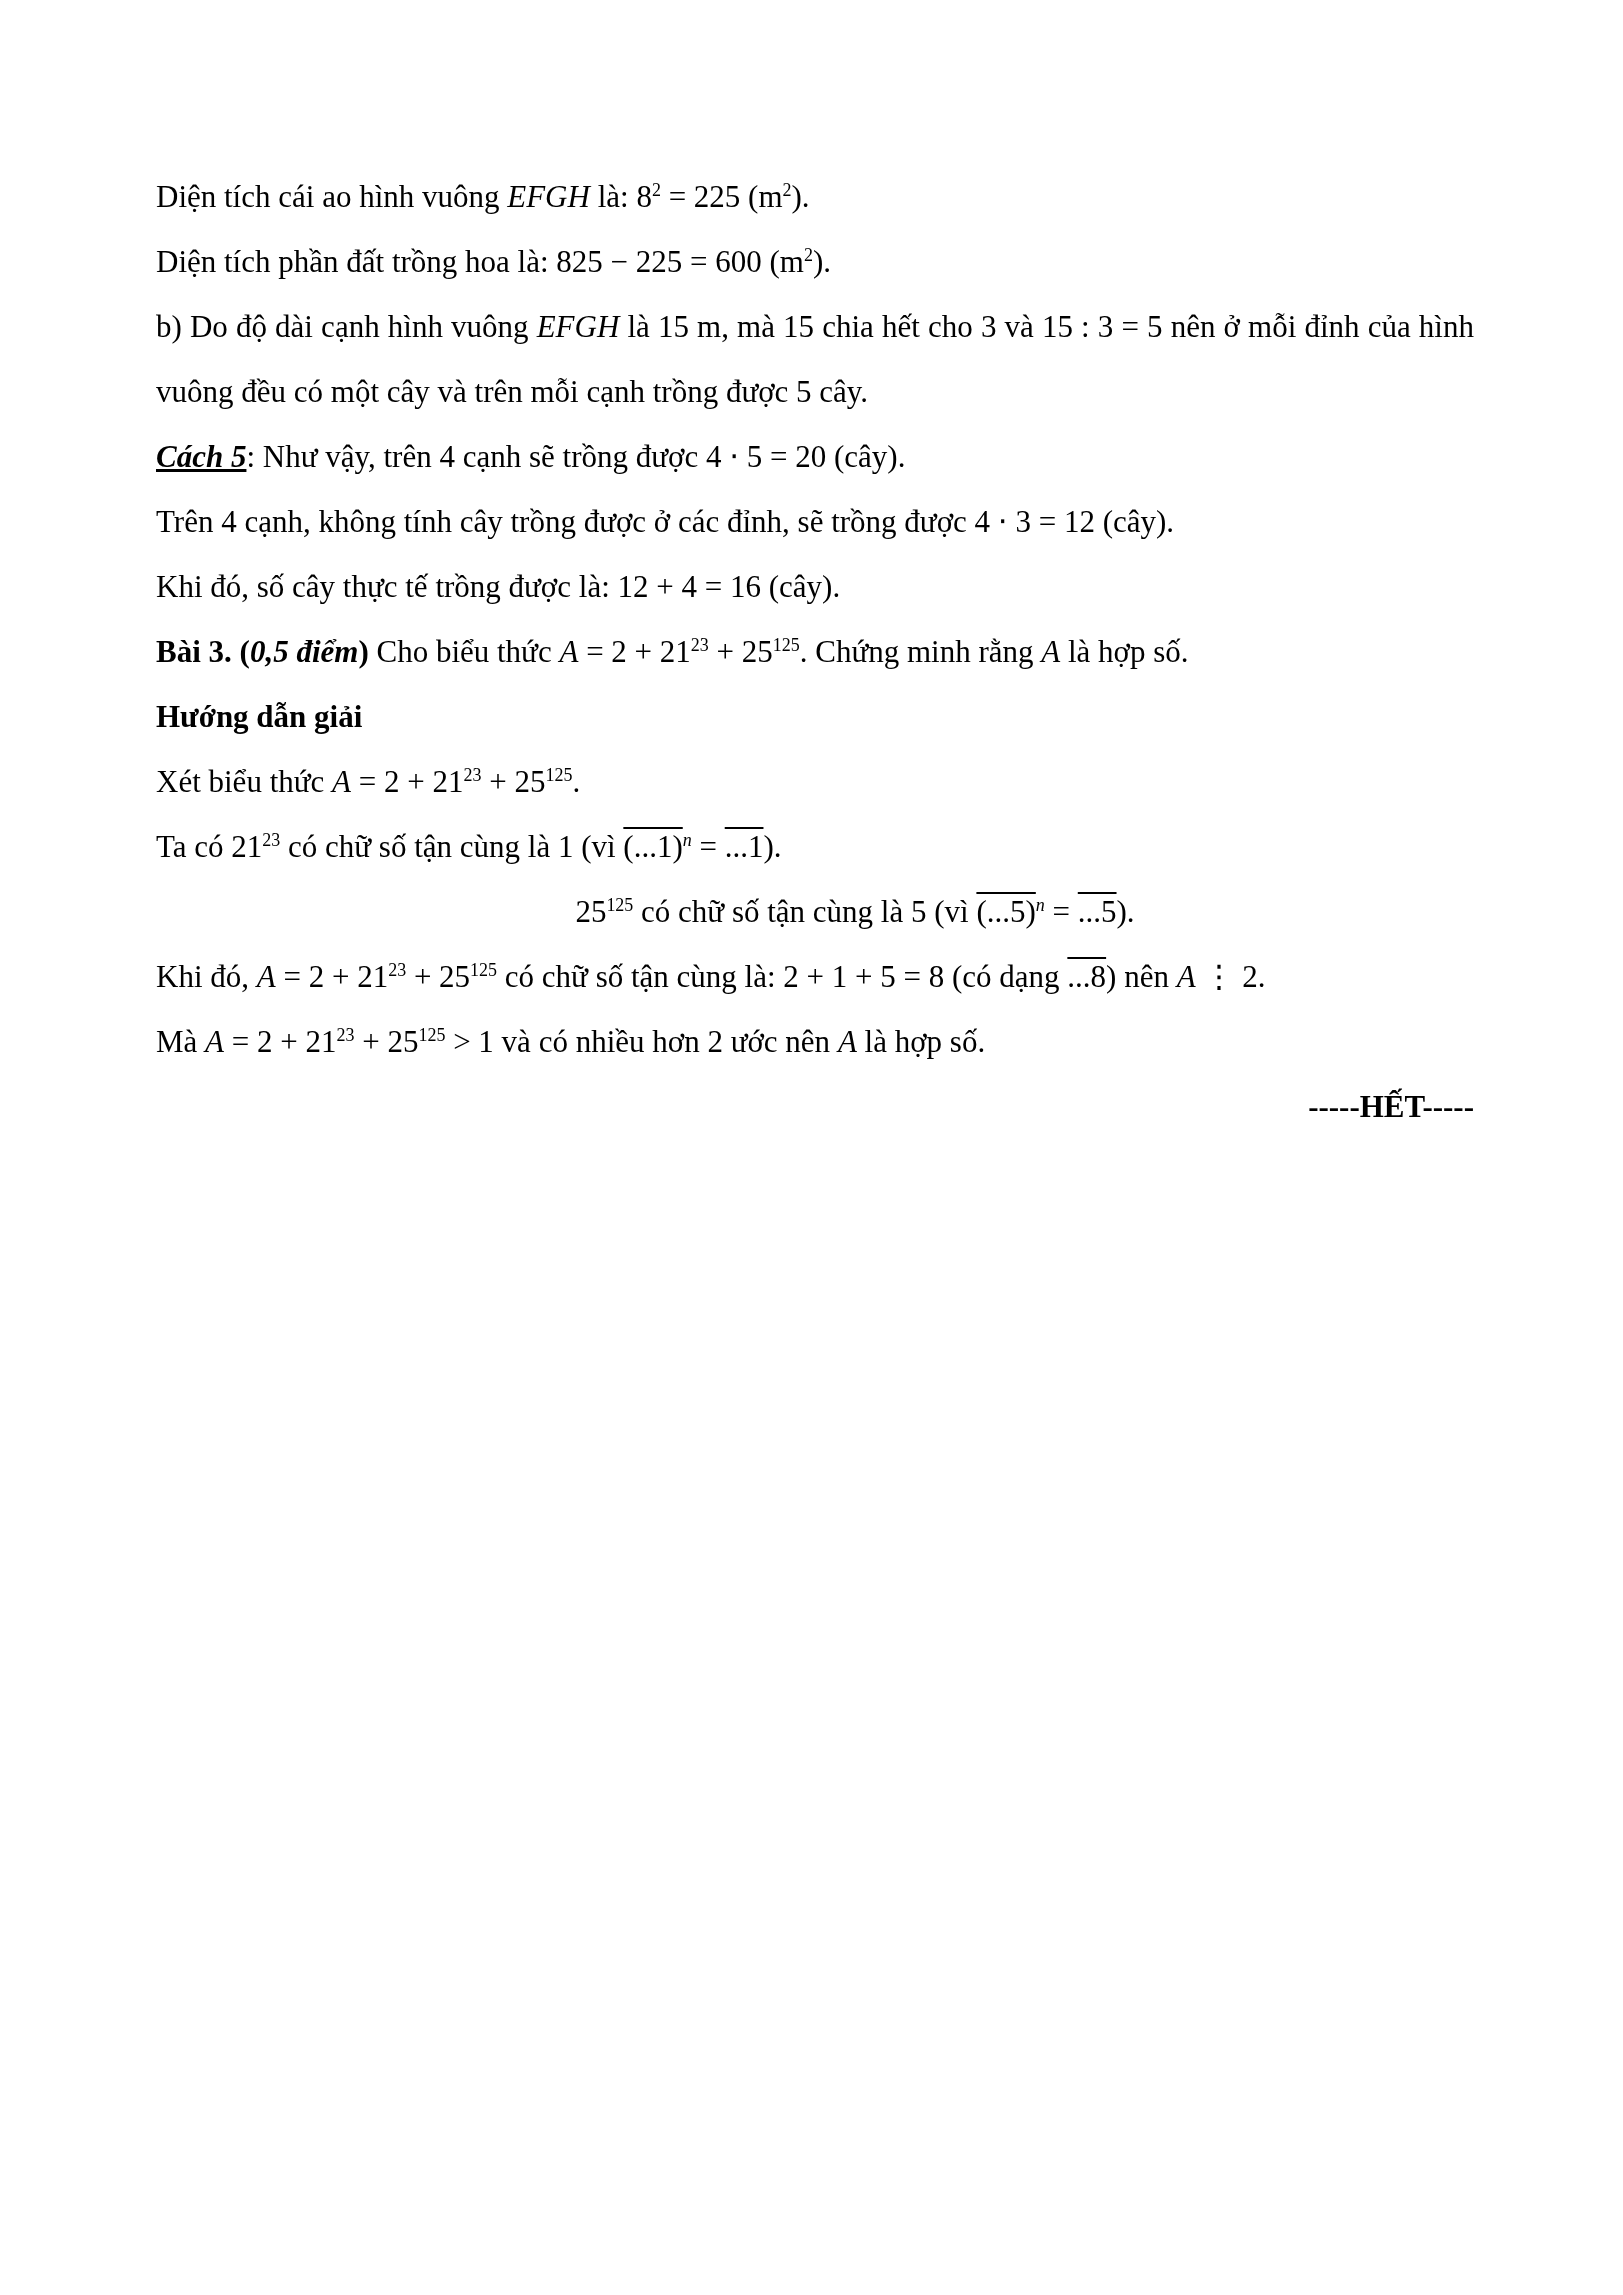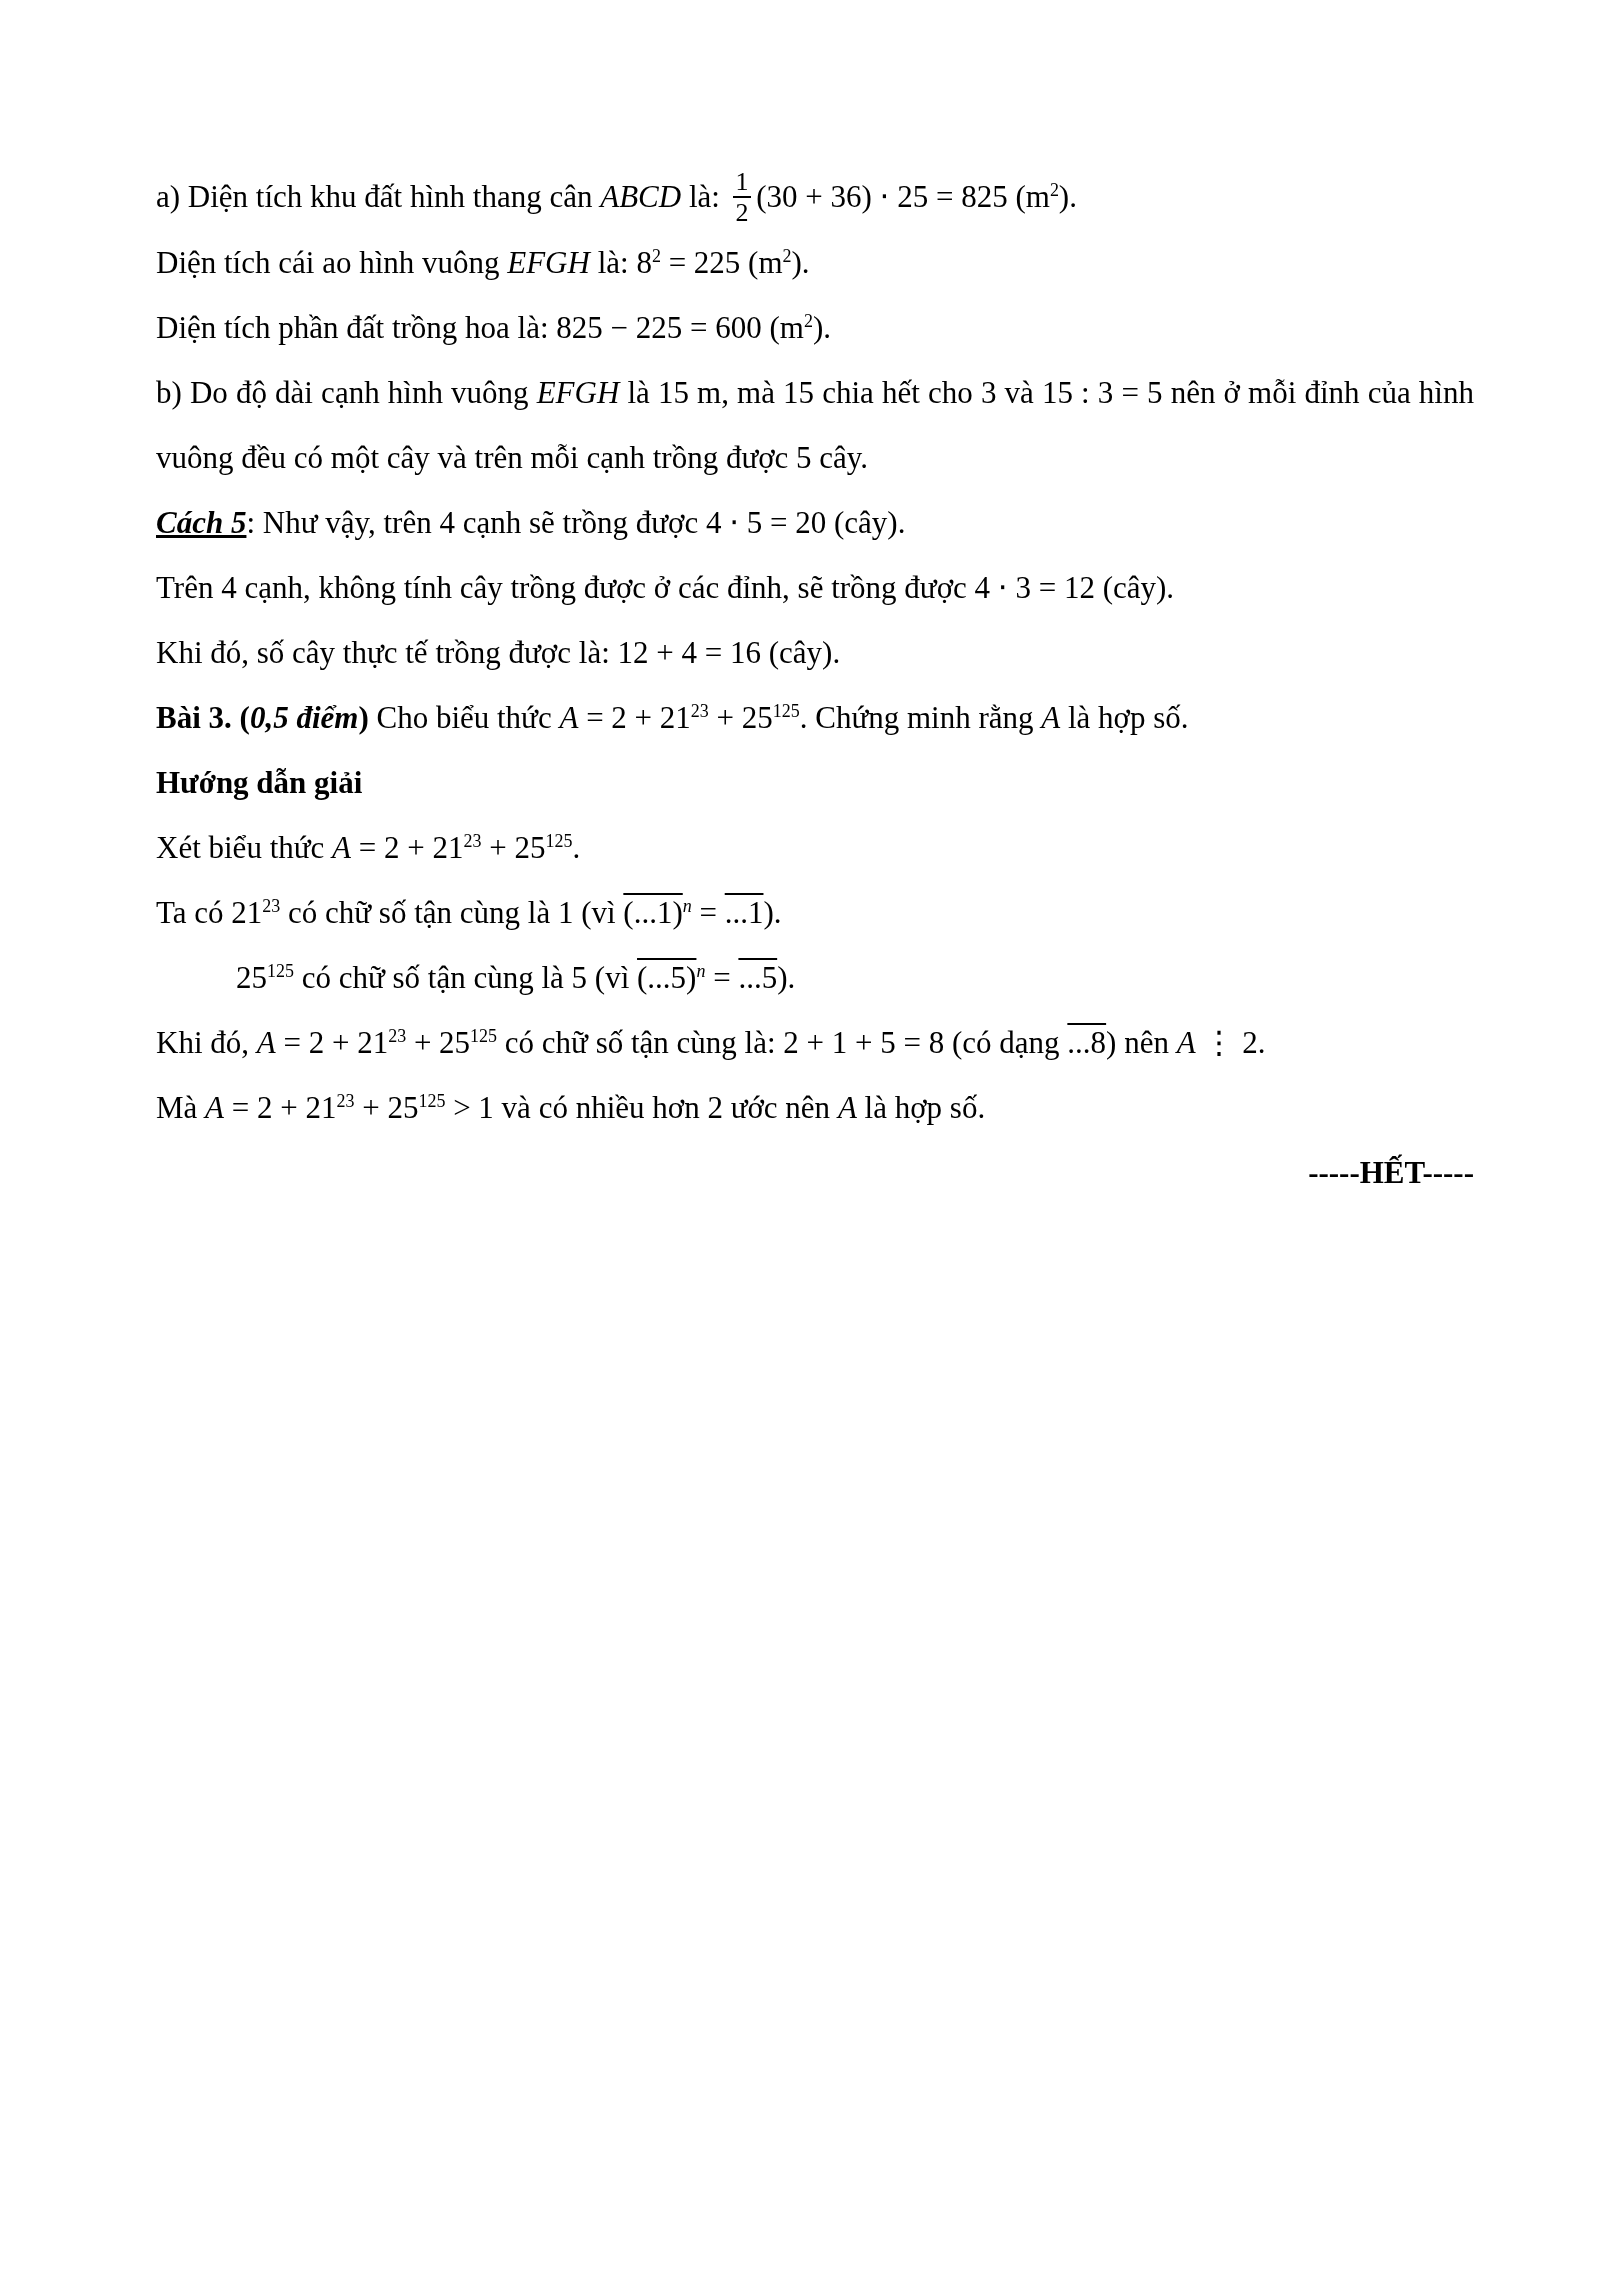--- a/index.html
+++ b/index.html
@@ -15,21 +15,21 @@
     font-family: "Liberation Serif", serif;
     font-size: 31px;
     color: #000000;
   }
   .para {
     line-height: 65px;
     margin: 0;
   }
   .justify { text-align: justify; }
   .center  { text-align: right; }
-  .indent  { text-indent: 80px; }
+  .indent  { text-indent: 80px; text-align: center; }
 
   .seg-p   { font-style: normal; }
   .seg-i   { font-style: italic; }
   .seg-b   { font-weight: bold; margin-top: 16px; }
   .seg-bi  { font-weight: bold; font-style: italic; }
   .seg-biu { font-weight: bold; font-style: italic; text-decoration: underline; }
   .seg-sup, .seg-supi {
     font-size: 0.58em;
     position: relative;
     top: -0.62em;
@@ -56,24 +56,20 @@
   .frac .den {
     border-top: 2px solid #000;
     padding: 0 2.6px;
   }
   .frac .num { padding: 0 2.6px; }
 </style>
 </head>
 <body>
 
 <div id="doc-root">
-    <div class="para "><span class="seg-p">a) Diện tích khu đất hình thang cân </span><span class="seg-i">ABCD</span><span class="seg-p"> là: </span><span class="frac">
-        <span class="num">1</span>
-        <span class="den">2</span>
-      </span><span class="seg-p">(30 + 36) ⋅ 25 = 825  (m</span><span class="seg-sup">2</span><span class="seg-p">).</span></div>
     <div class="para "><span class="seg-p">Diện tích cái ao hình vuông </span><span class="seg-i">EFGH</span><span class="seg-p">  là: 8</span><span class="seg-sup">2</span><span class="seg-p"> = 225  (m</span><span class="seg-sup">2</span><span class="seg-p">).</span></div>
     <div class="para "><span class="seg-p">Diện tích phần đất trồng hoa là:  825 − 225 = 600 (m</span><span class="seg-sup">2</span><span class="seg-p">).</span></div>
     <div class="para justify"><span class="seg-p">b) Do độ dài cạnh hình vuông </span><span class="seg-i">EFGH</span><span class="seg-p">  là 15 m, mà 15 chia hết cho 3 và 15 : 3 = 5  nên ở mỗi đỉnh của hình vuông đều có một cây và trên mỗi cạnh trồng được 5 cây.</span></div>
     <div class="para "><span class="seg-biu">Cách 5</span><span class="seg-p">: Như vậy, trên 4 cạnh sẽ trồng được  4 ⋅ 5 = 20  (cây).</span></div>
     <div class="para "><span class="seg-p">Trên 4 cạnh, không tính cây trồng được ở các đỉnh, sẽ trồng được  4 ⋅ 3 = 12  (cây).</span></div>
     <div class="para "><span class="seg-p">Khi đó, số cây thực tế trồng được là:  12 + 4 = 16  (cây).</span></div>
     <div class="para justify"><span class="seg-b">Bài 3. (</span><span class="seg-bi">0,5 điểm</span><span class="seg-b">)</span><span class="seg-p"> Cho biểu thức  </span><span class="seg-i">A</span><span class="seg-p"> = 2 + 21</span><span class="seg-sup">23</span><span class="seg-p"> + 25</span><span class="seg-sup">125</span><span class="seg-p">.  Chứng minh rằng  </span><span class="seg-i">A</span><span class="seg-p">  là hợp số.</span></div>
     <div class="para "><span class="seg-b">Hướng dẫn giải</span></div>
     <div class="para "><span class="seg-p">Xét biểu thức  </span><span class="seg-i">A</span><span class="seg-p"> = 2 + 21</span><span class="seg-sup">23</span><span class="seg-p"> + 25</span><span class="seg-sup">125</span><span class="seg-p">.</span></div>
     <div class="para "><span class="seg-p">Ta có  21</span><span class="seg-sup">23</span><span class="seg-p">  có chữ số tận cùng là 1 (vì  </span><span class="seg-o">(...1)</span><span class="seg-supi">n</span><span class="seg-p"> = </span><span class="seg-o">...1</span><span class="seg-p">).</span></div>

